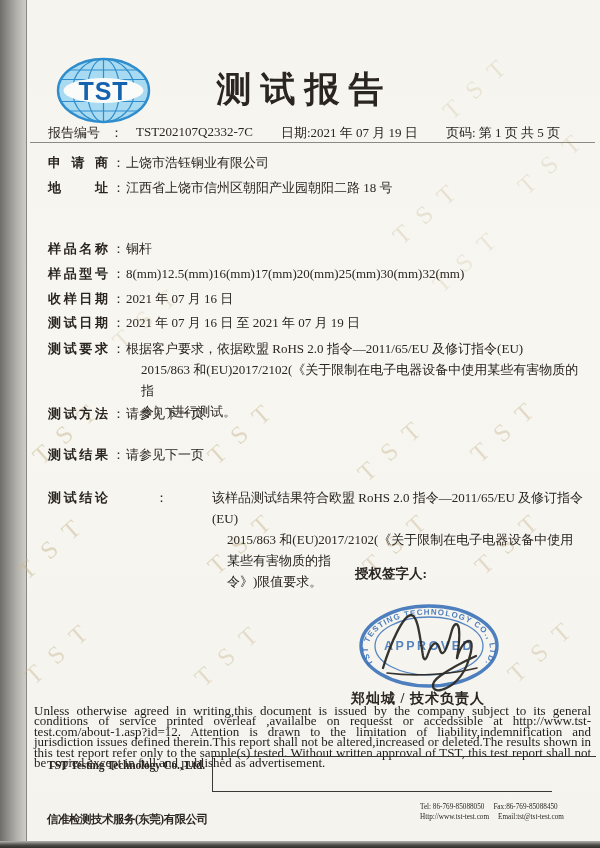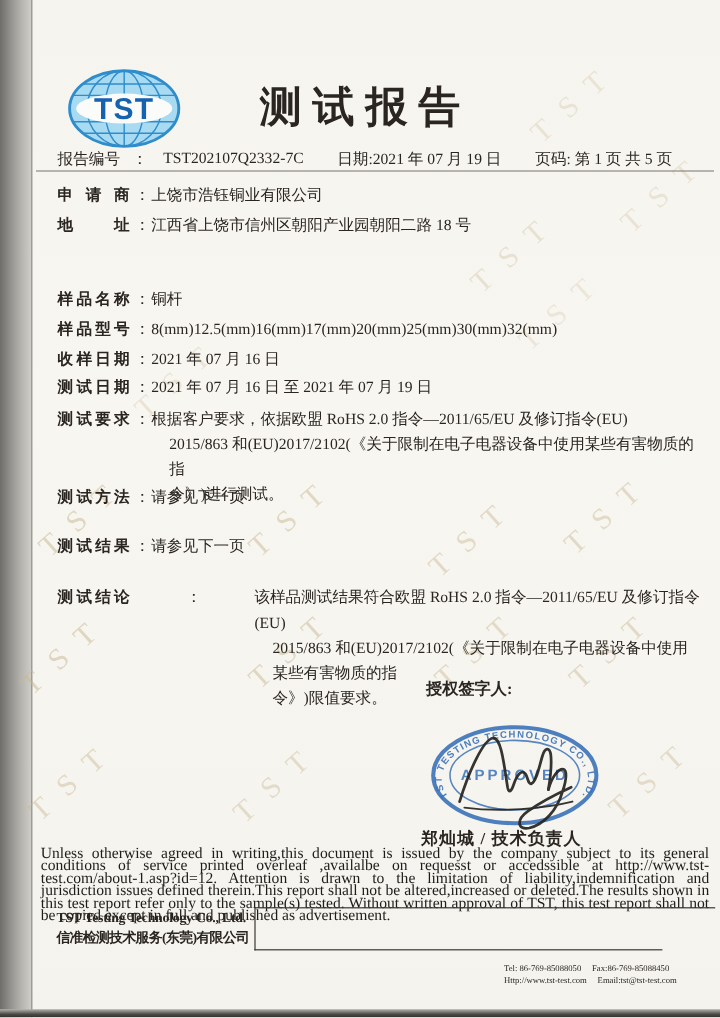--- a/index.html
+++ b/index.html
@@ -48,21 +48,21 @@
   .stamp{position:absolute; left:341px; top:594px;}
   .signer{position:absolute; left:351px; top:690px; font-size:14px; font-weight:bold; letter-spacing:1px;}
   .disclaimer{
     position:absolute; left:34px; top:706px; width:557px;
     font-size:13px; line-height:10.4px; text-align:justify; color:#1f1d1a;
   }
   .f-hline-top{position:absolute; left:212px; top:756px; width:384px; height:1px; background:#3a3835;}
   .f-hline-bot{position:absolute; left:212px; top:791px; width:340px; height:1px; background:#3a3835;}
   .f-vline{position:absolute; left:212px; top:756px; width:1px; height:36px; background:#3a3835;}
   .f-co-en{position:absolute; left:47px; top:759px; font-size:11.5px; font-weight:bold; letter-spacing:-.2px;}
-  .f-co-cn{position:absolute; left:47px; top:774px; font-size:11.5px; font-weight:bold; letter-spacing:-.5px;}
+  .f-co-cn{position:absolute; left:47px; top:812px; font-size:11.5px; font-weight:bold; letter-spacing:-.5px;}
   .f-addr{position:absolute; left:220px; top:759px; width:198px; font-size:7.2px; line-height:9.6px;}
   .f-contact{position:absolute; left:420px; top:759px; font-size:7.2px; line-height:9.6px;margin-top:44px;}
   .f-contact .crow{display:flex; gap:9px;}
 </style>
 </head>
 <body>
 
 <div class="page">
   <div class="scan-left"></div>
   <div class="wm-layer">

